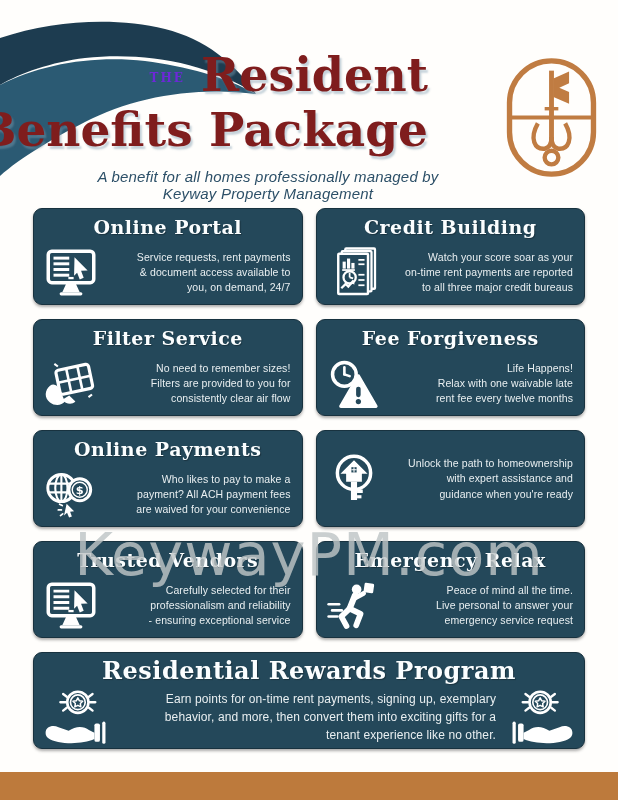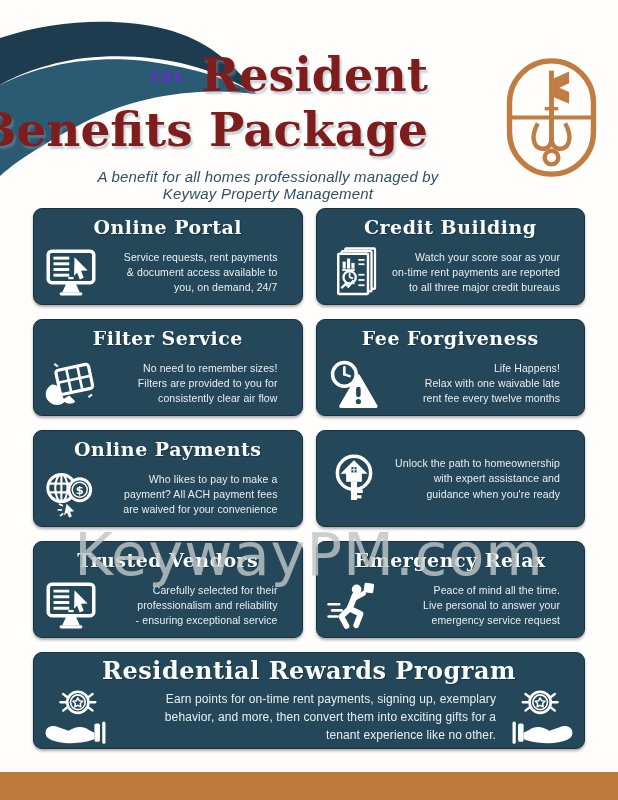--- a/index.html
+++ b/index.html
@@ -41,21 +41,21 @@
   .card.wide{grid-column:1 / -1;}
   .card-title{
     margin:5px 4px 0 4px;text-align:center;
     font-family:"DejaVu Serif",serif;font-weight:bold;font-size:19px;
     letter-spacing:0.5px;color:#fbfeff;line-height:26px;
     text-shadow:1px 1px 1px rgba(0,0,0,0.3);
   }
   .card-row{flex:1;display:flex;align-items:center;margin-top:1px;}
   .card-icon{width:74px;display:flex;justify-content:center;align-items:center;flex:0 0 auto;}
   .card-body{
-    flex:1;margin:0;padding-right:24px;text-align:right;
+    flex:1;margin:0;padding-right:11px;text-align:right;
     font-size:10.5px;line-height:1.45;color:#e9eff1;white-space:pre-line;
     letter-spacing:0.1px;
   }
   .card.wide .card-title{font-size:24px;}
   .card.wide .card-icon{width:84px;}
   .card.wide .card-body{
     text-align:right;font-size:12px;padding:0 4px;line-height:1.5;
   }
   .mirror{transform:scaleX(-1);}
   

